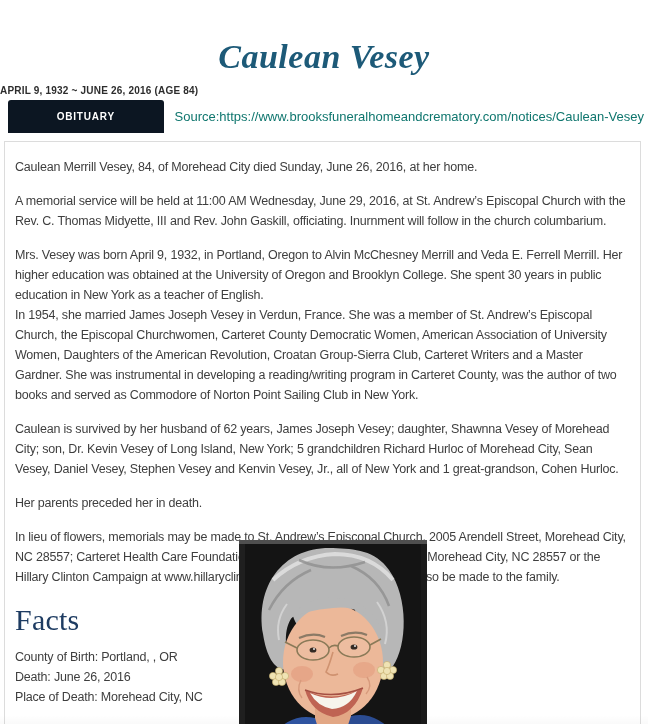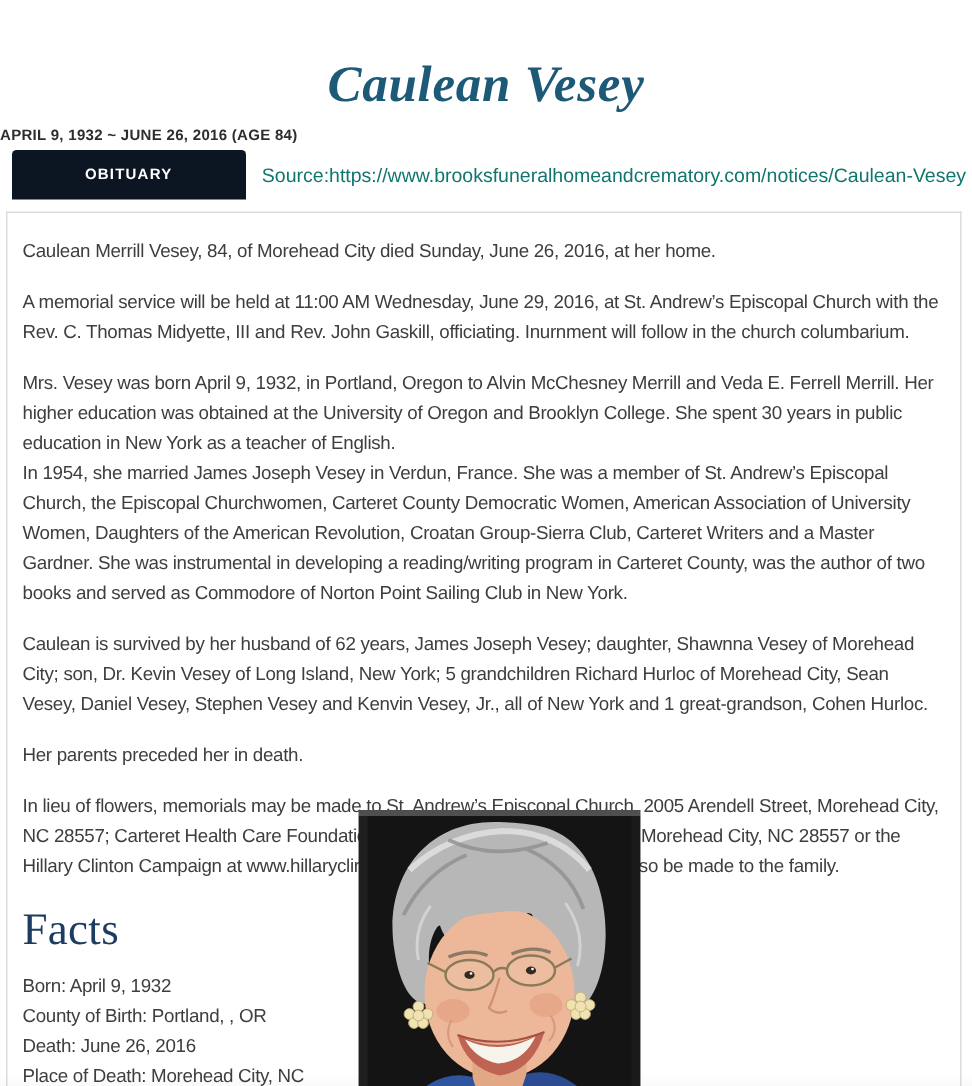--- a/index.html
+++ b/index.html
@@ -75,21 +75,20 @@
   <div class="content-card">
     <p>Caulean Merrill Vesey, 84, of Morehead City died Sunday, June 26, 2016, at her home.</p>
     <p>A memorial service will be held at 11:00 AM Wednesday, June 29, 2016, at St. Andrew’s Episcopal Church with the Rev. C. Thomas Midyette, III and Rev. John Gaskill, officiating. Inurnment will follow in the church columbarium.</p>
     <p class="tight-bottom">Mrs. Vesey was born April 9, 1932, in Portland, Oregon to Alvin McChesney Merrill and Veda E. Ferrell Merrill. Her higher education was obtained at the University of Oregon and Brooklyn College. She spent 30 years in public education in New York as a teacher of English.</p>
     <p class="tight-top">In 1954, she married James Joseph Vesey in Verdun, France. She was a member of St. Andrew’s Episcopal Church, the Episcopal Churchwomen, Carteret County Democratic Women, American Association of University Women, Daughters of the American Revolution, Croatan Group-Sierra Club, Carteret Writers and a Master Gardner. She was instrumental in developing a reading/writing program in Carteret County, was the author of two books and served as Commodore of Norton Point Sailing Club in New York.</p>
     <p>Caulean is survived by her husband of 62 years, James Joseph Vesey; daughter, Shawnna Vesey of Morehead City; son, Dr. Kevin Vesey of Long Island, New York; 5 grandchildren Richard Hurloc of Morehead City, Sean Vesey, Daniel Vesey, Stephen Vesey and Kenvin Vesey, Jr., all of New York and 1 great-grandson, Cohen Hurloc.</p>
     <p>Her parents preceded her in death.</p>
     <p>In lieu of flowers, memorials may be made to St. Andrew’s Episcopal Church, 2005 Arendell Street, Morehead City, NC 28557; Carteret Health Care Foundation for Hospice, P. O. Drawer 1619, Morehead City, NC 28557 or the Hillary Clinton Campaign at www.hillaryclinton.com/donate. Donations may also be made to the family.</p>
 
     <div class="section-heading">Facts</div>
-    <div class="fact-line">Born: April 9, 1932</div>
     <div class="fact-line">County of Birth: Portland, , OR</div>
     <div class="fact-line">Death: June 26, 2016</div>
     <div class="fact-line">Place of Death: Morehead City, NC</div>
 
     <div class="section-heading">Services</div>
 
   </div>
 
   <div class="portrait-photo">
     <svg width="188" height="232" viewBox="0 0 188 232" xmlns="http://www.w3.org/2000/svg">

